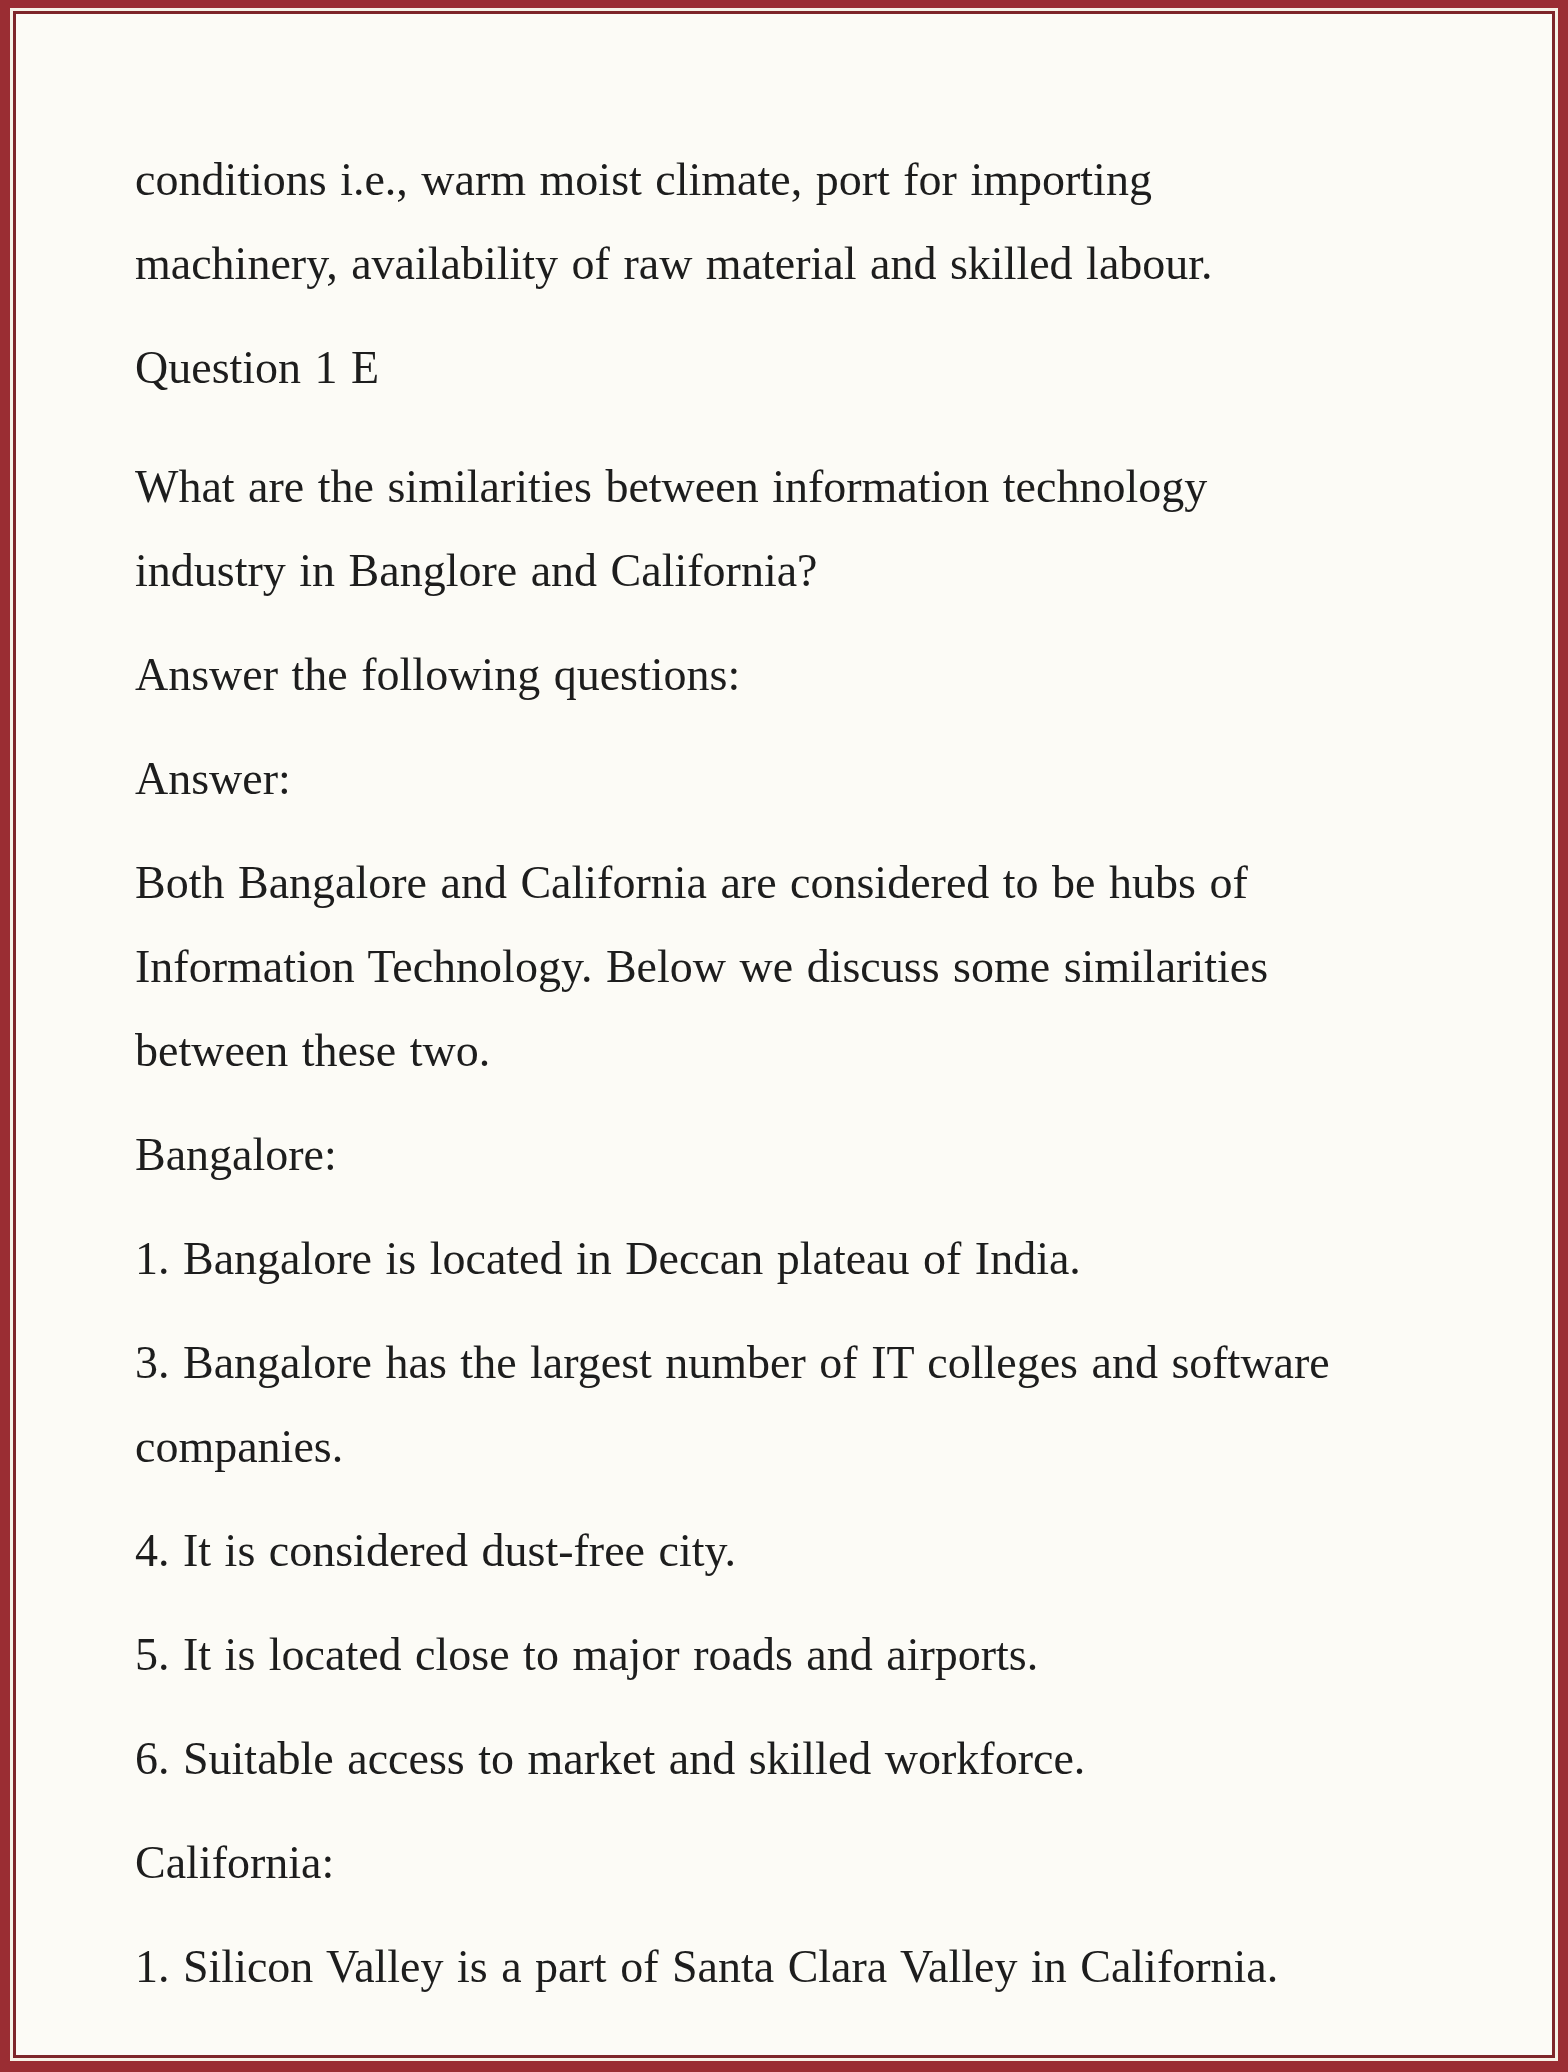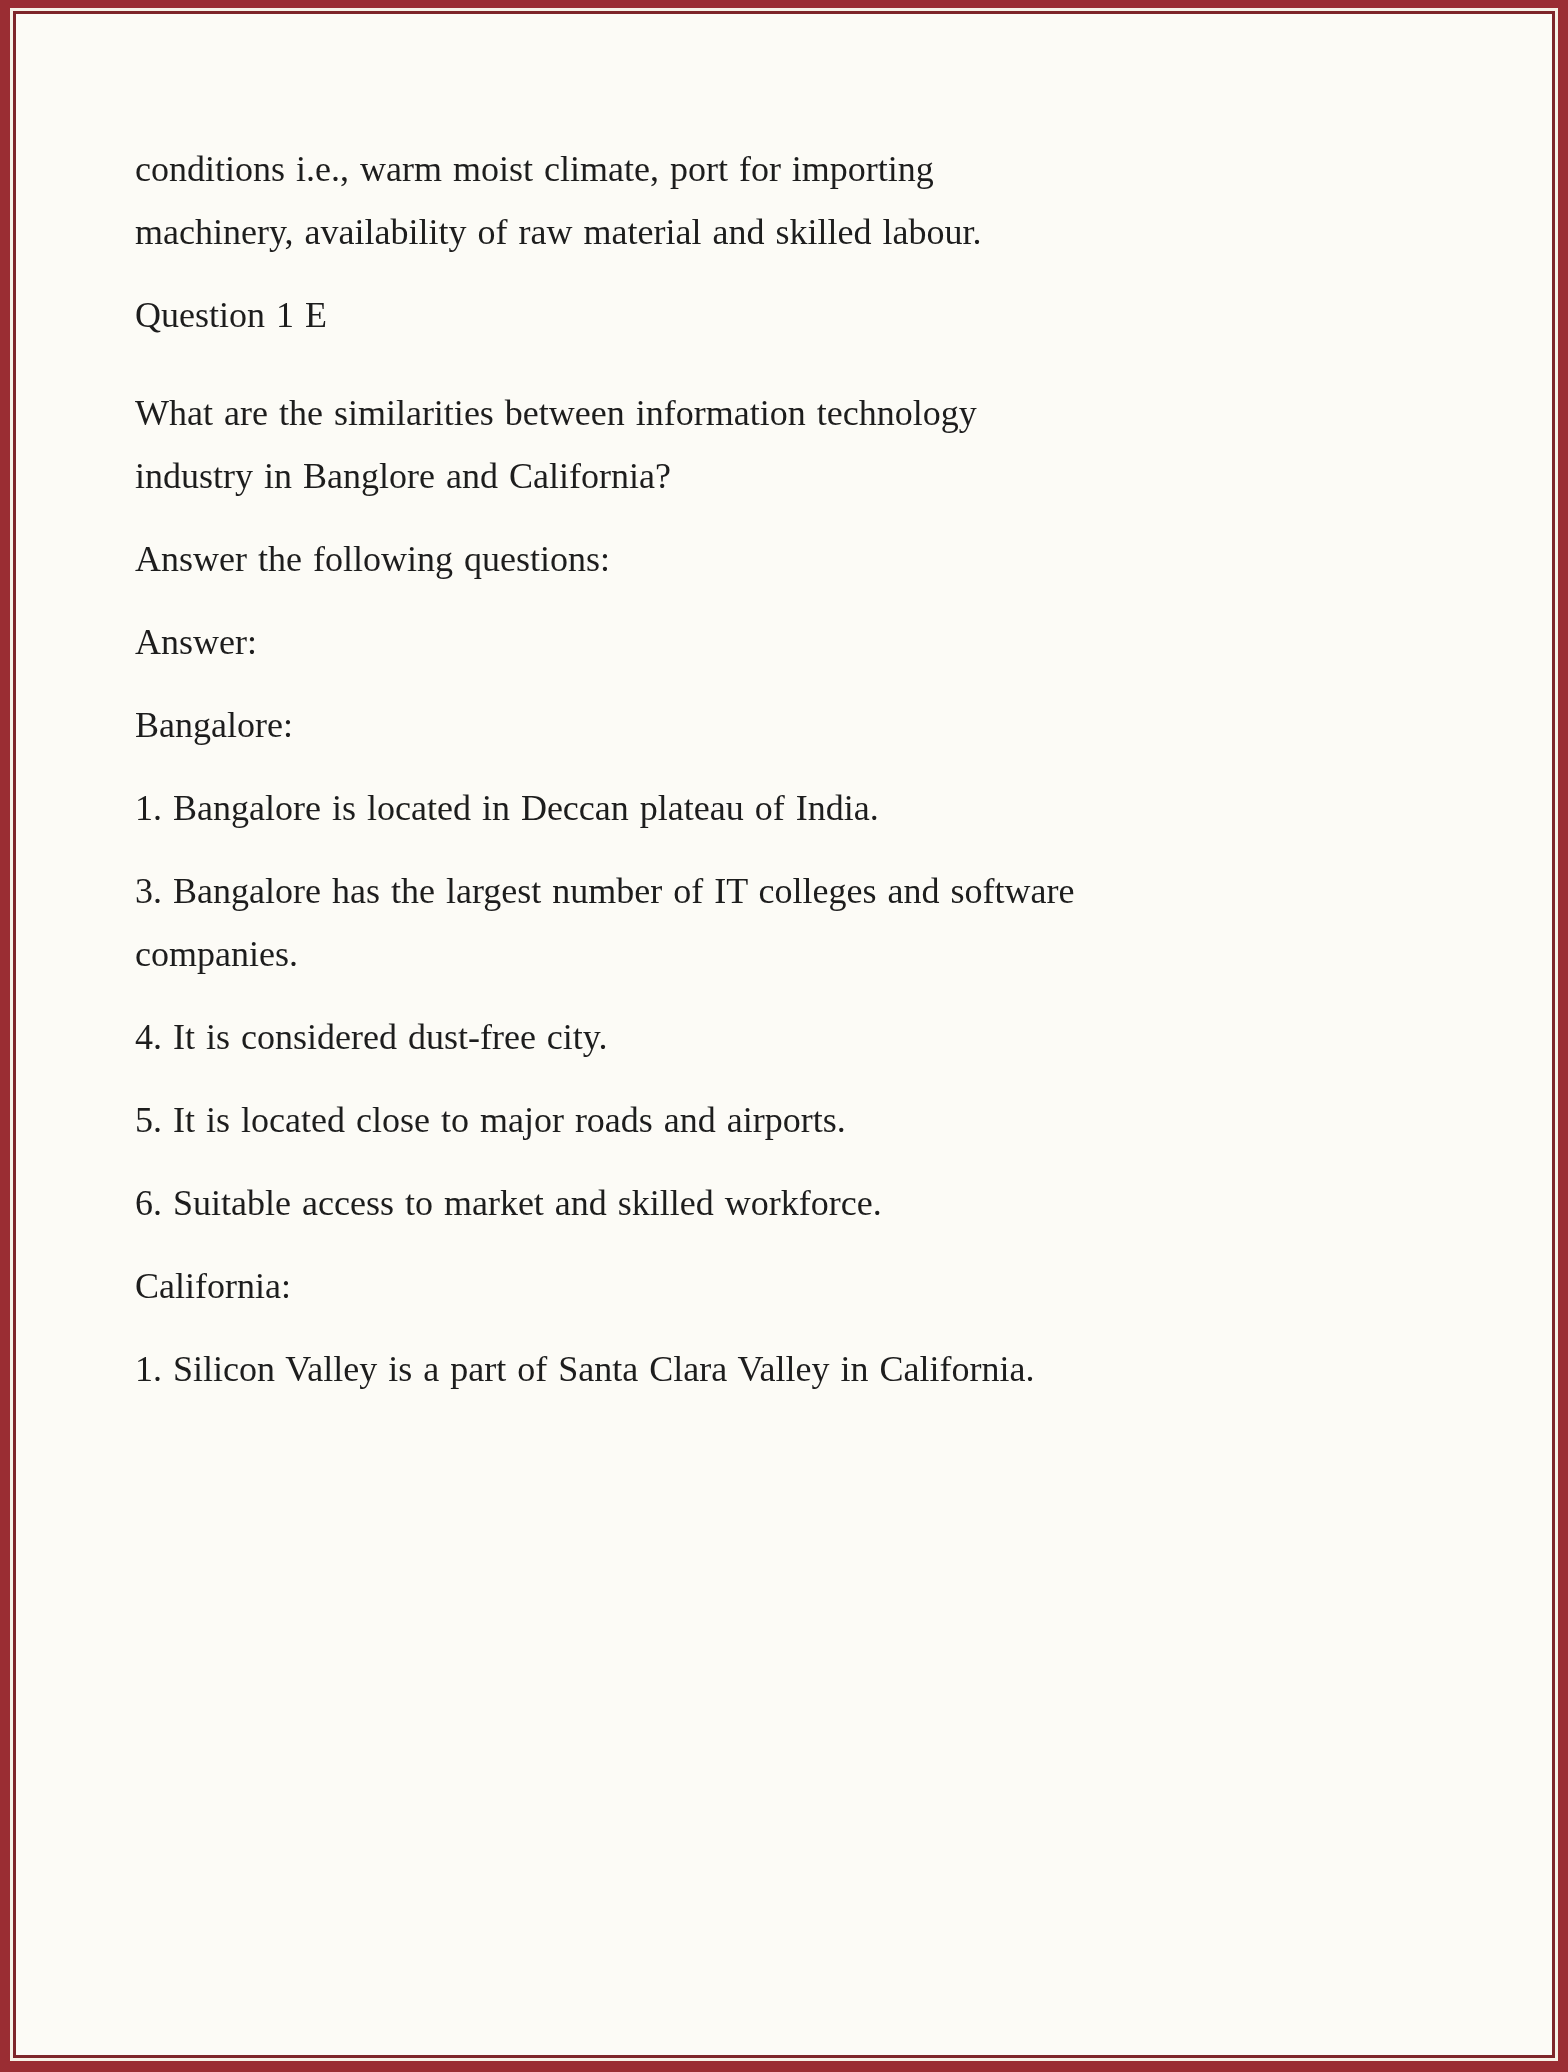--- a/index.html
+++ b/index.html
@@ -32,22 +32,22 @@
     position: relative;
   }
   .content {
     position: absolute;
     left: 119px;
     top: 124px;
     width: 1400px;
   }
   .content p {
     margin: 0 0 20px 0;
-    font-size: 36px;
-    line-height: 63px;
+    font-size: 46px;
+    line-height: 84px;
     color: #1d1d1d;
     white-space: pre-line;
     word-spacing: 2px;
   }
   .content p.heading {
     font-weight: 400;
   }
   .content p.gap-above {
     margin-top: 35px;
   }
@@ -58,20 +58,23 @@
 <div class="frame-gap">
   <div class="frame-inner">
     <div class="content">
       <p class="body">conditions i.e., warm moist climate, port for importing
 machinery, availability of raw material and skilled labour.</p>
       <p class="heading">Question 1 E</p>
       <p class="body gap-above">What are the similarities between information technology
 industry in Banglore and California?</p>
       <p class="body">Answer the following questions:</p>
       <p class="body">Answer:</p>
+      <p class="body">Both Bangalore and California are considered to be hubs of
+Information Technology. Below we discuss some similarities
+between these two.</p>
       <p class="heading">Bangalore:</p>
       <p class="body">1. Bangalore is located in Deccan plateau of India.</p>
       <p class="body">3. Bangalore has the largest number of IT colleges and software
 companies.</p>
       <p class="body">4. It is considered dust-free city.</p>
       <p class="body">5. It is located close to major roads and airports.</p>
       <p class="body">6. Suitable access to market and skilled workforce.</p>
       <p class="heading">California:</p>
       <p class="body">1. Silicon Valley is a part of Santa Clara Valley in California.</p>
     </div>

